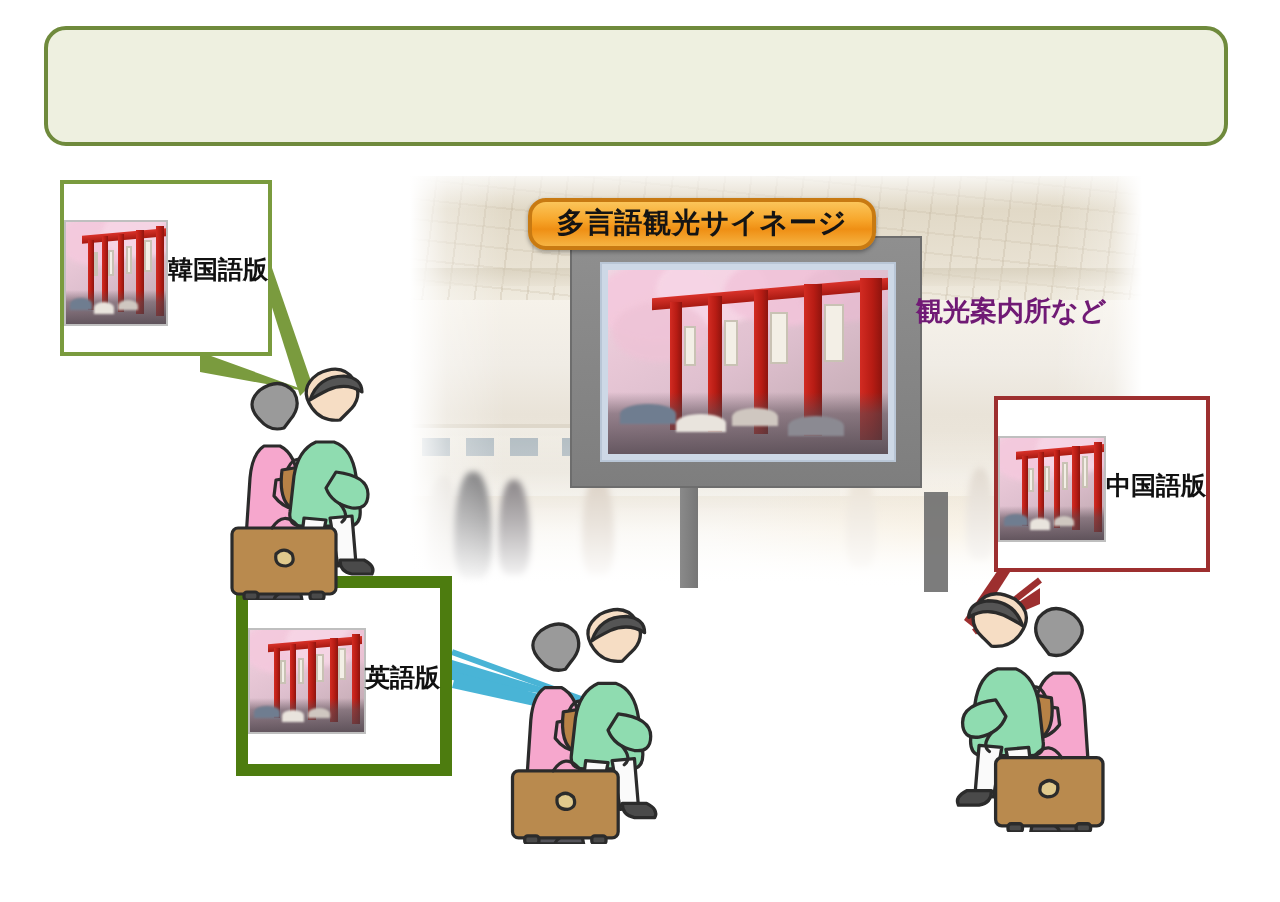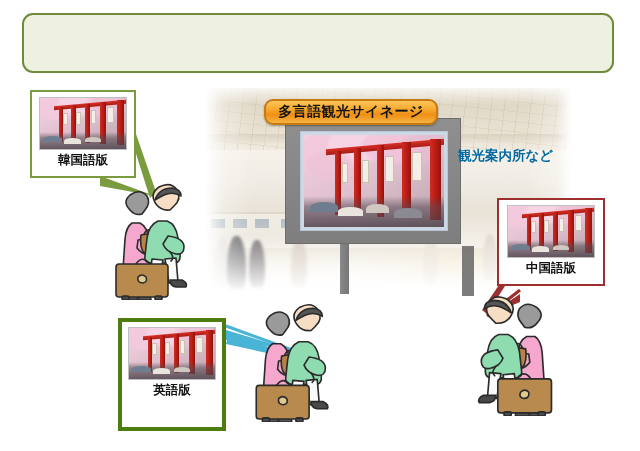--- a/index.html
+++ b/index.html
@@ -135,37 +135,37 @@
     box-shadow:0 1px 2px rgba(0,0,0,.35);
     text-align:right;
   }
   .orange-banner span{
     font-size:14px;font-weight:bold;color:#141414;letter-spacing:.4px;white-space:nowrap;
   }
 
   
   .site-note{
     position:absolute;left:458px;top:147px;
-    font-size:13.5px;font-weight:bold;color:#0369a1;white-space:nowrap;
+    font-size:13.5px;font-weight:bold;color:#701a75;white-space:nowrap;
   }
 
   
   .callout{
     position:absolute;box-sizing:border-box;background:#ffffff;
-    display:flex;flex-direction:column;align-items:center;
+    display:flex;flex-direction:row;align-items:center;
   }
   .callout .thumb{
     width:88px;height:53px;margin-top:5px;overflow:hidden;
     border:1px solid rgba(0,0,0,.25);box-sizing:border-box;
   }
   .callout .clabel{
     font-size:12.5px;font-weight:bold;color:#111;margin-top:2px;white-space:nowrap;
   }
   #callout-ko{left:30px;top:90px;width:106px;height:88px;border:2px solid #7a9b3e;}
-  #callout-en{left:118px;top:318px;width:108px;height:113px;border:4px solid #4d7c0f;}
+  #callout-en{left:118px;top:288px;width:108px;height:100px;border:6px solid #4d7c0f;}
   #callout-zh{left:497px;top:198px;width:108px;height:88px;border:2px solid #9d2f2f;}
 
   
   #rays{position:absolute;left:0;top:0;width:640px;height:451px;pointer-events:none;}
 
   
   .people{position:absolute;}
   .ppl-svg{display:block;}
 </style>
 </head>

